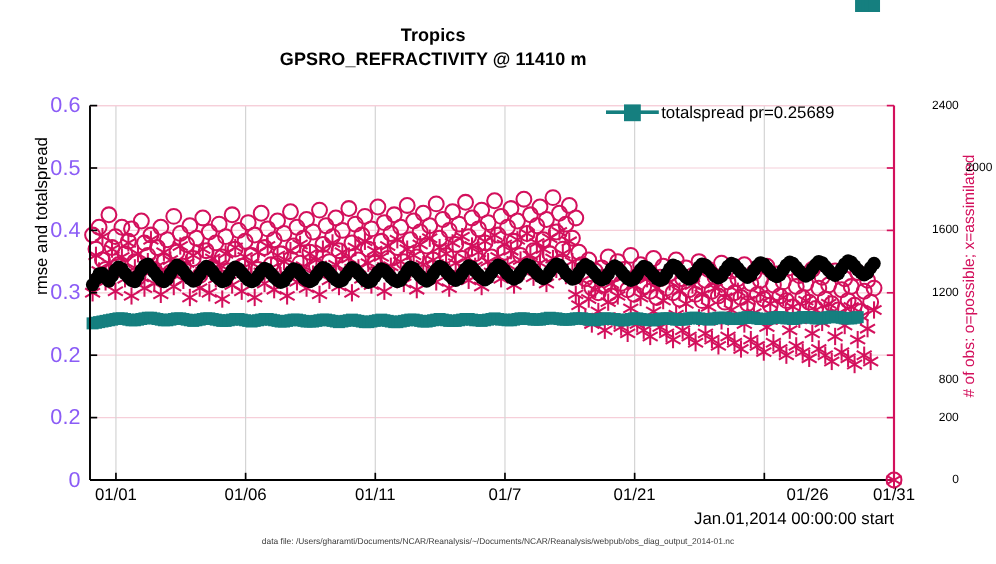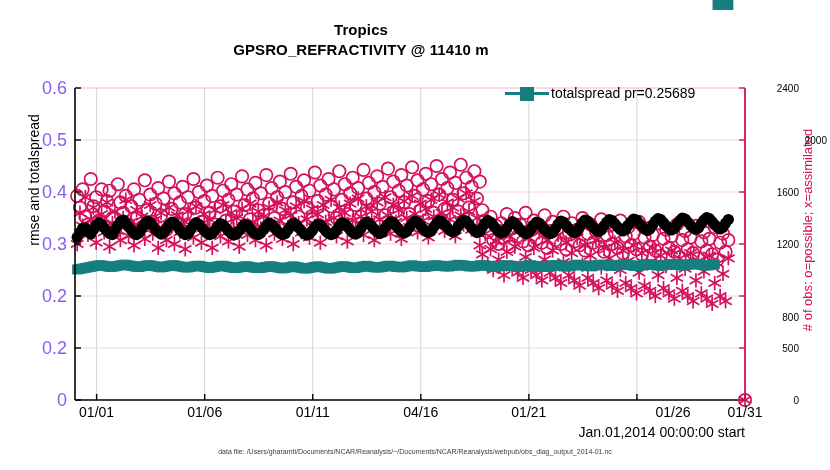--- a/index.html
+++ b/index.html
@@ -1665,32 +1665,32 @@
       <div class="ytick-left" style="top: 400px; left: 23px;">0</div>
       <div class="ytick-left" style="top: 348px; left: 23px;">0.2</div>
       <div class="ytick-left" style="top: 296px; left: 23px;">0.2</div>
       <div class="ytick-left" style="top: 244px; left: 23px;">0.3</div>
       <div class="ytick-left" style="top: 192px; left: 23px;">0.4</div>
       <div class="ytick-left" style="top: 140px; left: 23px;">0.5</div>
       <div class="ytick-left" style="top: 88px; left: 23px;">0.6</div>
     </div>
   <div id="ylabels-right">
       <div class="ytick-right" style="top: 400px; left: 753px;">0</div>
-      <div class="ytick-right" style="top: 348px; left: 753px;">500</div>
+      <div class="ytick-right" style="top: 348px; left: 753px;">200</div>
       <div class="ytick-right" style="top: 296px; left: 753px; margin-top: 21px;">800</div>
       <div class="ytick-right" style="top: 244px; left: 753px;">1200</div>
       <div class="ytick-right" style="top: 192px; left: 753px;">1600</div>
       <div class="ytick-right" style="top: 140px; left: 781px;">2000</div>
       <div class="ytick-right" style="top: 88px; left: 753px;">2400</div>
     </div>
   <div id="xlabels">
       <div class="xtick" style="left: 96.6129px;">01/01</div>
       <div class="xtick" style="left: 204.677px;">01/06</div>
       <div class="xtick" style="left: 312.742px;">01/11</div>
-      <div class="xtick" style="left: 420.806px;">04/16</div>
+      <div class="xtick" style="left: 420.806px;">01/7</div>
       <div class="xtick" style="left: 528.871px;">01/21</div>
       <div class="xtick" style="left: 673px;">01/26</div>
       <div class="xtick" style="left: 745px;">01/31</div>
     </div>
 
   <div class="legend">
     <div class="legend-row">
       <span class="legend-swatch">
         <span class="legend-line" id="lg-line-1" style="background: rgb(21, 127, 127);"></span>
         <span class="legend-mark-square" id="lg-mark-1" style="background: rgb(21, 127, 127);"></span>

